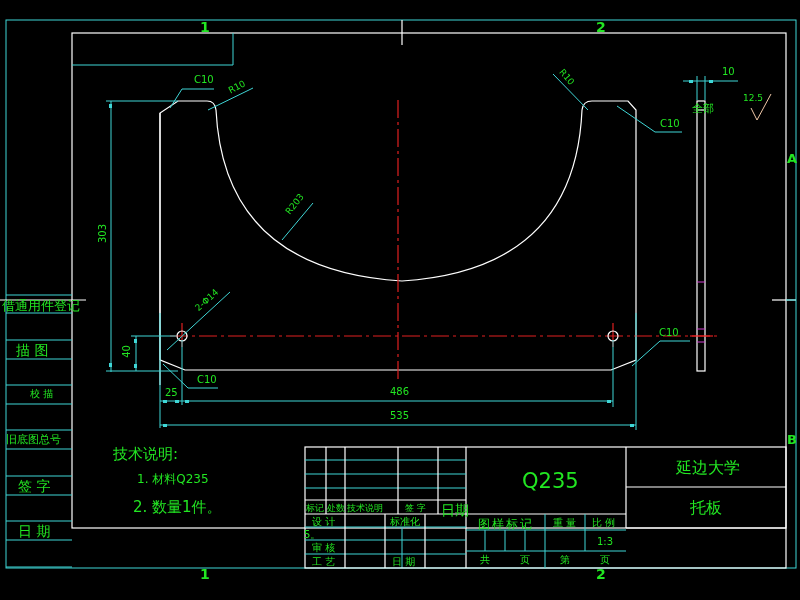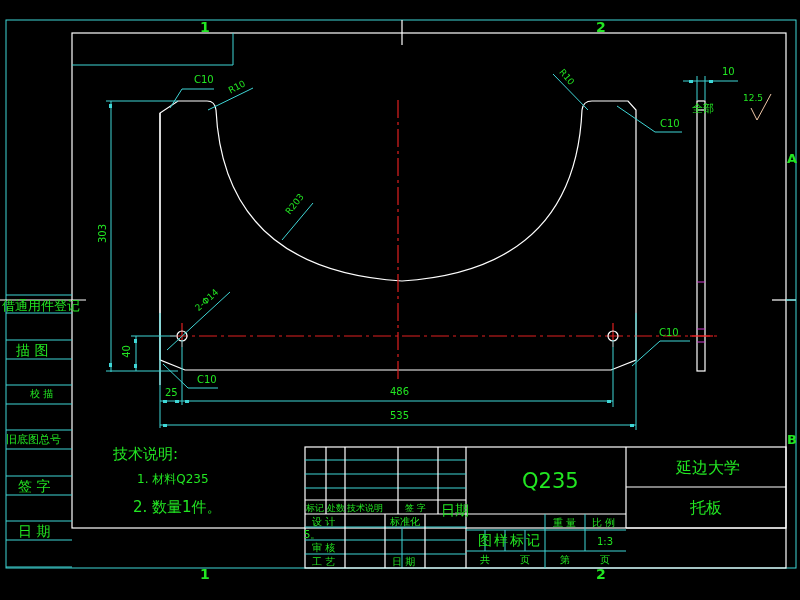--- a/index.html
+++ b/index.html
@@ -197,21 +197,21 @@
   <div style="position:absolute;left:405px;top:502px;font-size:9px;white-space:pre;">签 字</div>
   <div style="position:absolute;left:441px;top:502px;font-size:14px;">日期</div>
 
   <div style="position:absolute;left:312px;top:515px;font-size:10px;white-space:pre;">设 计</div>
   <div style="position:absolute;left:304px;top:528px;font-size:10px;">5。</div>
   <div style="position:absolute;left:312px;top:541px;font-size:10px;white-space:pre;">审 核</div>
   <div style="position:absolute;left:312px;top:555px;font-size:10px;white-space:pre;">工 艺</div>
   <div style="position:absolute;left:390px;top:515px;font-size:10px;font-family:Liberation Serif, serif;">标准化</div>
   <div style="position:absolute;left:392px;top:555px;font-size:10px;white-space:pre;">日 期</div>
 
-  <div style="position:absolute;left:478px;top:532px;font-size:14px;letter-spacing:2px;">图样标记</div>
+  <div style="position:absolute;left:478px;top:516px;font-size:12px;letter-spacing:2px;">图样标记</div>
   <div style="position:absolute;left:553px;top:516px;font-size:10px;letter-spacing:3px;">重量</div>
   <div style="position:absolute;left:592px;top:516px;font-size:10px;letter-spacing:3px;">比例</div>
   <div style="position:absolute;left:597px;top:536px;font-size:10px;">1:3</div>
   <div style="position:absolute;left:480px;top:553px;font-size:10px;">共</div>
   <div style="position:absolute;left:520px;top:553px;font-size:10px;">页</div>
   <div style="position:absolute;left:560px;top:553px;font-size:10px;">第</div>
   <div style="position:absolute;left:600px;top:553px;font-size:10px;">页</div>
 </div>
 
 </body></html>

